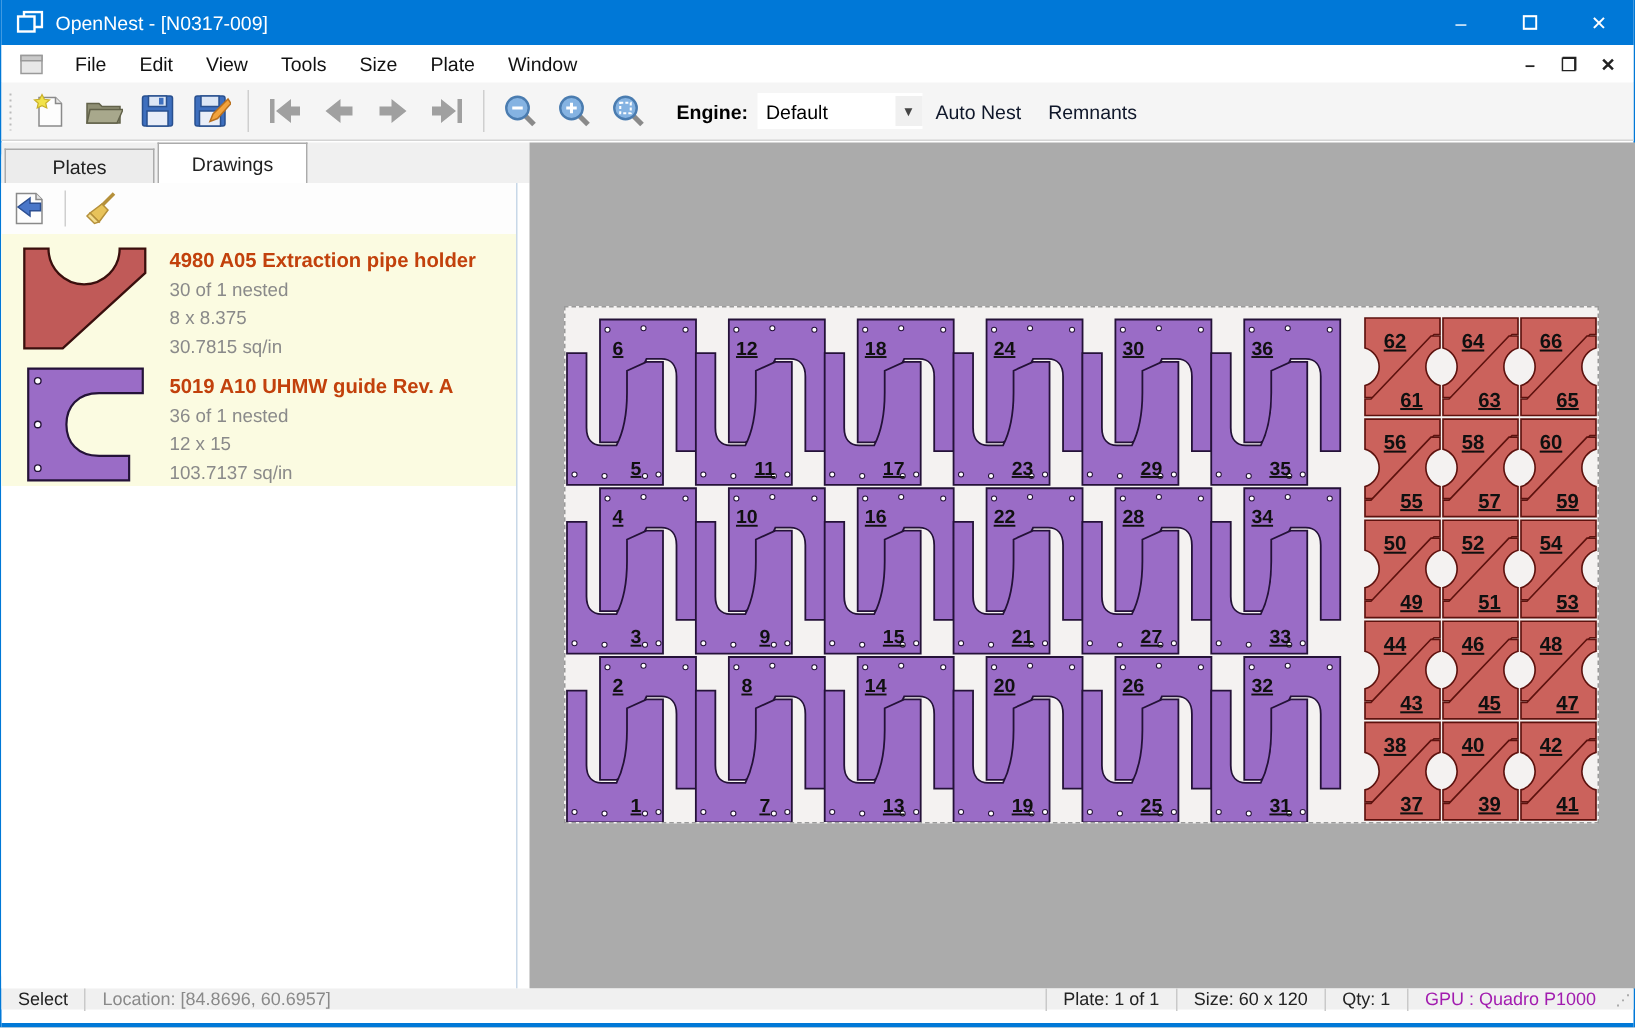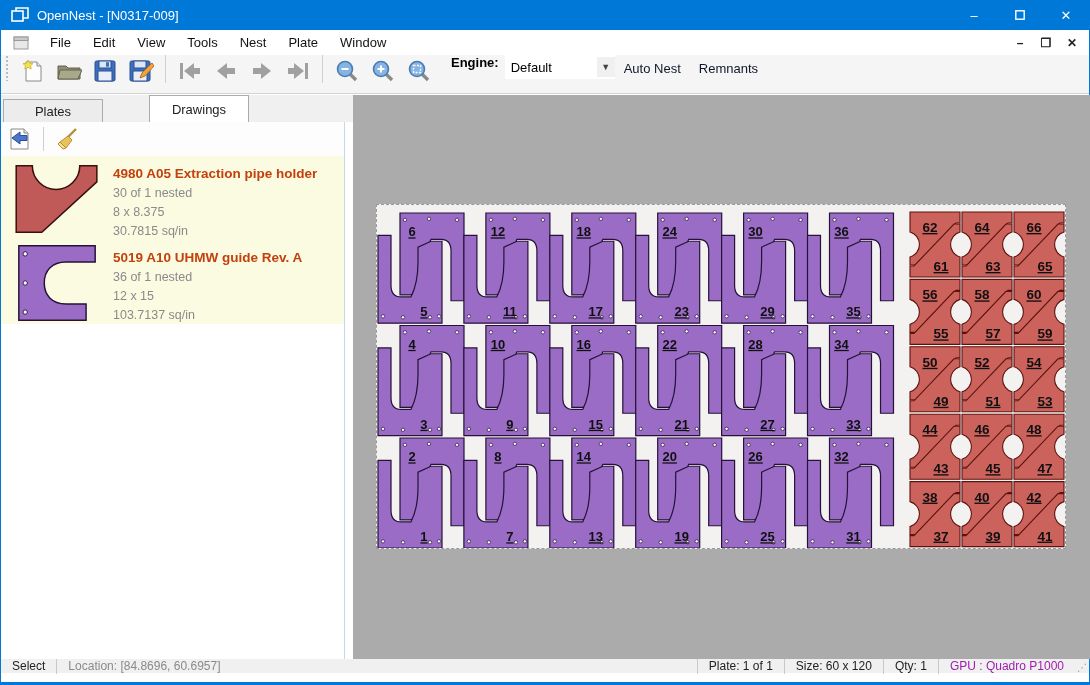--- a/index.html
+++ b/index.html
@@ -21,21 +21,21 @@
   #menubar { position:absolute; left:0; top:30px; width:100%; height:25px;
     background:#fff; display:flex; align-items:center; font-size:13px; color:#111; }
   #menubar .mdi-icon { width:16px; height:14px; margin:0 10px 0 12px; }
   .menu-item { padding:4px 11px; cursor:default; }
   #mdi-buttons { position:absolute; right:6px; top:0; height:25px; display:flex; align-items:center; gap:4px; }
   .mdi-btn { width:22px; height:20px; display:flex; align-items:center; justify-content:center;
     font-size:12px; font-weight:bold; color:#222; }
 
   
   #toolbar { position:absolute; left:0; top:55px; width:100%; height:39px;
-    background:#f5f5f5; border-bottom:1px solid #d4d4d4; display:flex; align-items:flex-start; }
+    background:#f5f5f5; border-bottom:1px solid #d4d4d4; display:flex; align-items:center; }
   .tb-grip { width:4px; height:26px; margin-left:4px; margin-right:6px;
     background-image:radial-gradient(#bbb 1px, transparent 1px); background-size:4px 4px; }
   .tb-btn { width:36px; height:32px; display:flex; align-items:center; justify-content:center; }
   .tb-sep { width:1px; height:28px; background:#cfcfcf; margin:0 6px; }
   #engine-label { font-size:13px; font-weight:bold; margin:0 6px 0 14px; }
   #engine-combo { width:110px; height:24px; background:#fff; display:flex; align-items:center;
     font-size:13px; position:relative; padding-left:6px; }
   #engine-combo .dd { position:absolute; right:0; top:2px; width:18px; height:20px;
     background:#f0f0f0; display:flex; align-items:center; justify-content:center;
     font-size:9px; color:#444; }
@@ -43,21 +43,21 @@
 
   
   #content { position:absolute; left:0; top:95px; width:1090px; height:564px; }
   #left-panel { position:absolute; left:0; top:0; width:352px; height:564px; background:#fff;border-radius:10px; }
   #tabstrip { position:absolute; left:0; top:0; width:352px; height:27px; background:#f0f0f0; }
   .tab { position:absolute; top:4px; height:23px; font-size:13px; display:flex;
     align-items:center; justify-content:center; border:1px solid #ababab; border-bottom:none;
     background:#ececec; color:#222; }
   .tab.active { top:0; height:27px; background:#fff; z-index:2; }
   #tab-plates { left:2px; width:100px; }
-  #tab-drawings { left:104px; width:100px;margin-left:44px; }
+  #tab-drawings { left:104px; width:100px; }
   #panel-body { position:absolute; left:0; top:27px; width:344px; height:537px; background:#fff;
     border-right:1px solid #c8d8e8; }
   #panel-toolbar { position:absolute; left:0; top:0; width:100%; height:34px; background:#fdfdfd;
     display:flex; align-items:center; }
   #panel-toolbar .tb-sep { height:24px; }
   #drawing-list { position:absolute; left:0; top:34px; width:100%; height:503px; background:#fff; }
   .drawing-item { width:100%; height:84px; background:#fbfbe1; display:flex; padding:6px 4px 4px 8px; }
   .thumb { width:96px; display:flex; align-items:center; justify-content:center; }
   .d-info { padding-left:8px; padding-top:2px; }
   .d-title { font-size:13.5px; font-weight:bold; color:#c2410c; line-height:20px; }
@@ -105,21 +105,21 @@
 
   <div id="menubar">
     <svg class="mdi-icon" viewBox="0 0 16 14">
       <rect x="1" y="1" width="14" height="12" fill="#e8e8e8" stroke="#9a9a9a"></rect>
       <rect x="1" y="1" width="14" height="3.5" fill="#c9c9c9" stroke="#9a9a9a"></rect>
     </svg>
     <span class="menu-item">File</span>
     <span class="menu-item">Edit</span>
     <span class="menu-item">View</span>
     <span class="menu-item">Tools</span>
-    <span class="menu-item">Nest</span>
+    <span class="menu-item">Size</span>
     <span class="menu-item">Plate</span>
     <span class="menu-item">Window</span>
     <div id="mdi-buttons">
       <span class="mdi-btn">–</span>
       <span class="mdi-btn">❐</span>
       <span class="mdi-btn">✕</span>
     </div>
   </div>
 
   <div id="toolbar">

